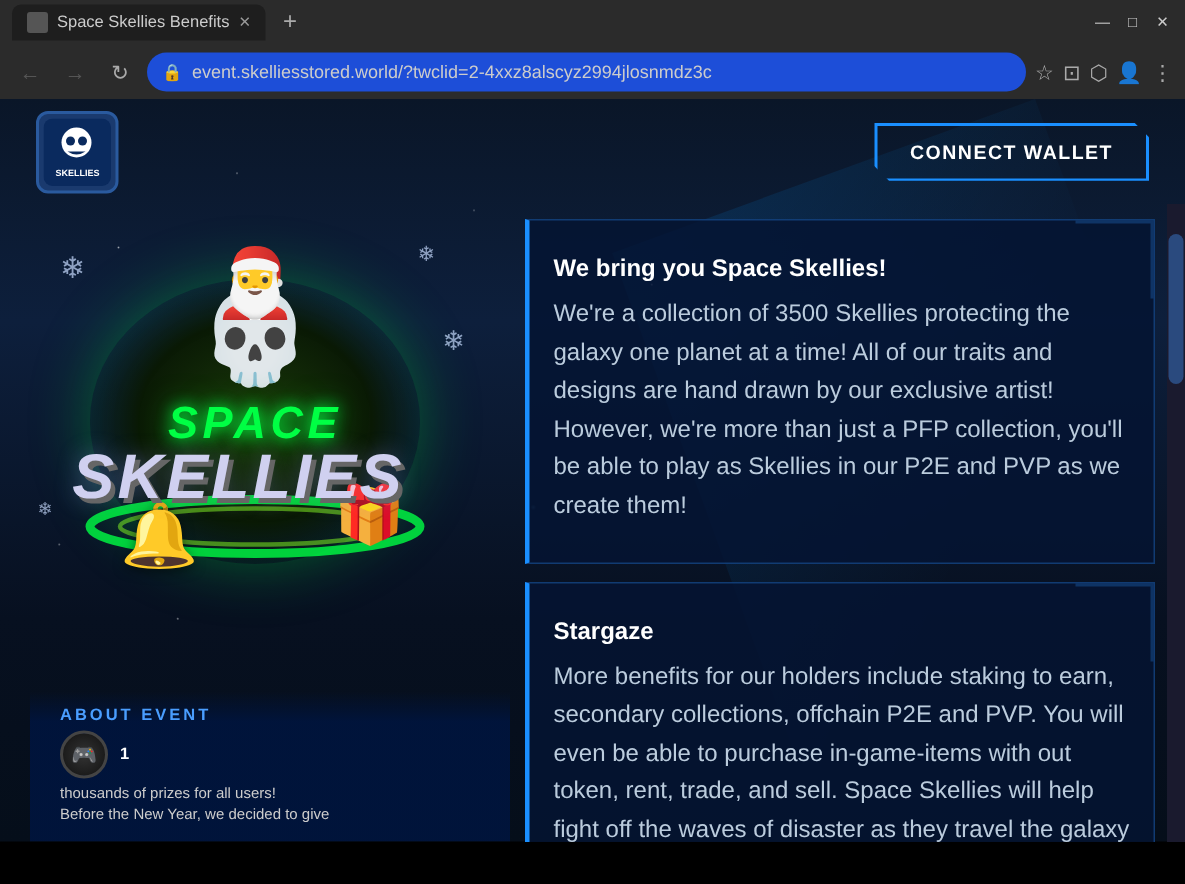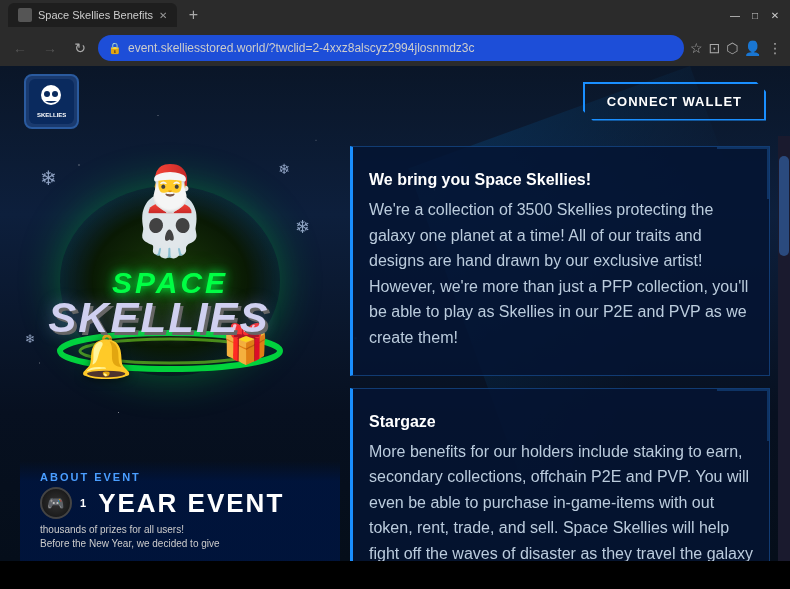--- a/index.html
+++ b/index.html
@@ -467,21 +467,20 @@
 
           <div style="position:absolute;bottom:15px;left:40px;font-size:42px;z-index:5;filter:drop-shadow(0 2px 4px rgba(0,0,0,0.5));">🔔</div>
         </div>
       </div>
 
       <div class="about-event">
         <div class="about-event-label">ABOUT EVENT</div>
         <div class="year-event-row">
           <div class="event-icon">🎮</div>
           <span style="font-size:11px;color:#fff;font-weight:bold;margin-right:4px;">1</span>
-          <span class="year-event-text">YEAR EVENT</span>
         </div>
         <div class="event-desc">
           <span>thousands of prizes for all users!</span>
         </div>
         <div class="event-desc">
           <span>Before the New Year, we decided to give</span>
         </div>
       </div>
     </div>
 

